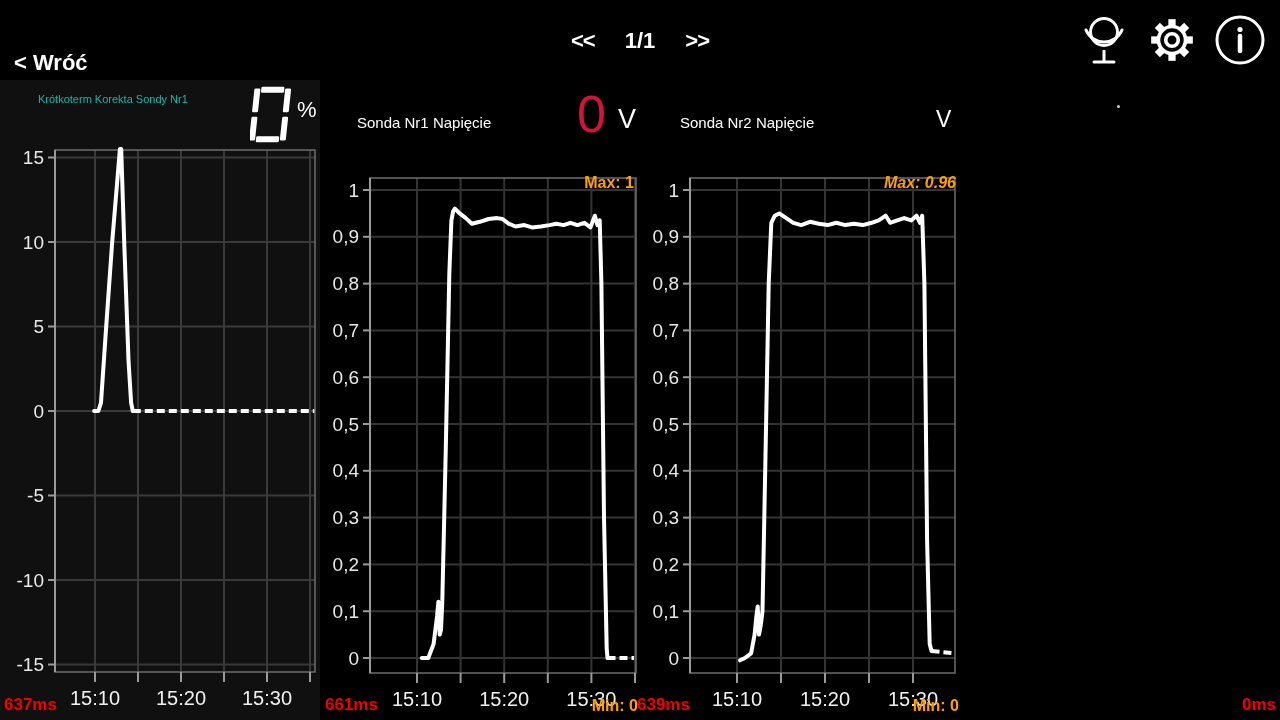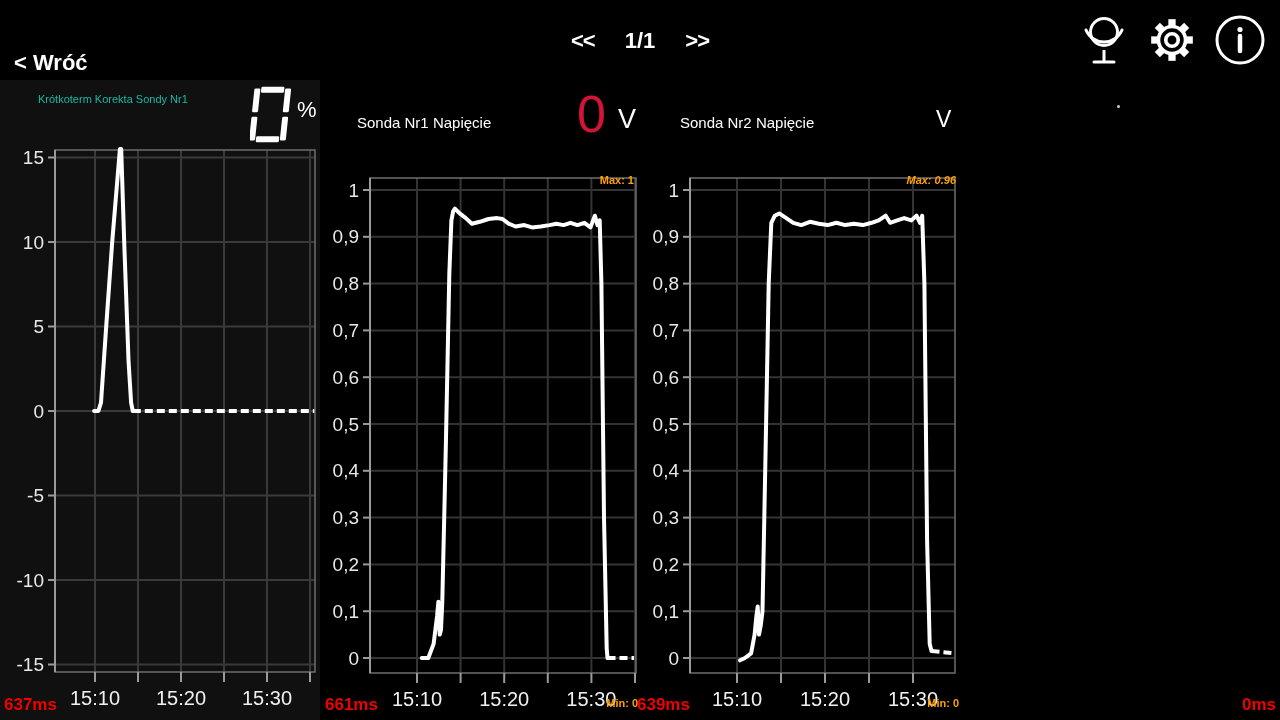--- a/index.html
+++ b/index.html
@@ -22,21 +22,21 @@
   
   .h-label{font-size:15px;color:#fff;margin-left:32px;}
   #p2label{left:325px;top:114px;}
   #p3label{left:648px;top:114px;}
   #p2value{left:577px;top:88px;font-size:52px;color:#d31438;line-height:1;}
   #p2unit{left:618px;top:104px;font-size:27px;color:#fff;}
   #p3value{left:814px;top:86px;font-size:55px;font-weight:300;color:#fff;line-height:1;letter-spacing:1px;}
   #p3unit{left:936px;top:106px;font-size:23px;color:#fff;}
   
   .lat{font-size:17px;font-weight:bold;color:#f20000;}
-  .minmax{font-size:11px;font-weight:bold;color:#ffa000;white-space:nowrap;}
+  .minmax{font-size:16px;font-weight:bold;color:#ffa000;white-space:nowrap;}
   #lat1{left:4px;top:695px;}
   #lat2{left:325px;top:695px;}
   #lat3{left:637px;top:695px;}
   #lat0{right:4px;top:695px;}
   #max2{right:646px;top:174px;}
   #min2{right:642px;top:697px;}
   #max3{right:324px;top:174px;font-style:italic;}
   #min3{right:321px;top:697px;}
   #straydot{left:1117px;top:105px;width:3px;height:3px;background:#cfcfcf;border-radius:50%;}
   #charts{left:0;top:0;width:1280px;height:720px;pointer-events:none;}

